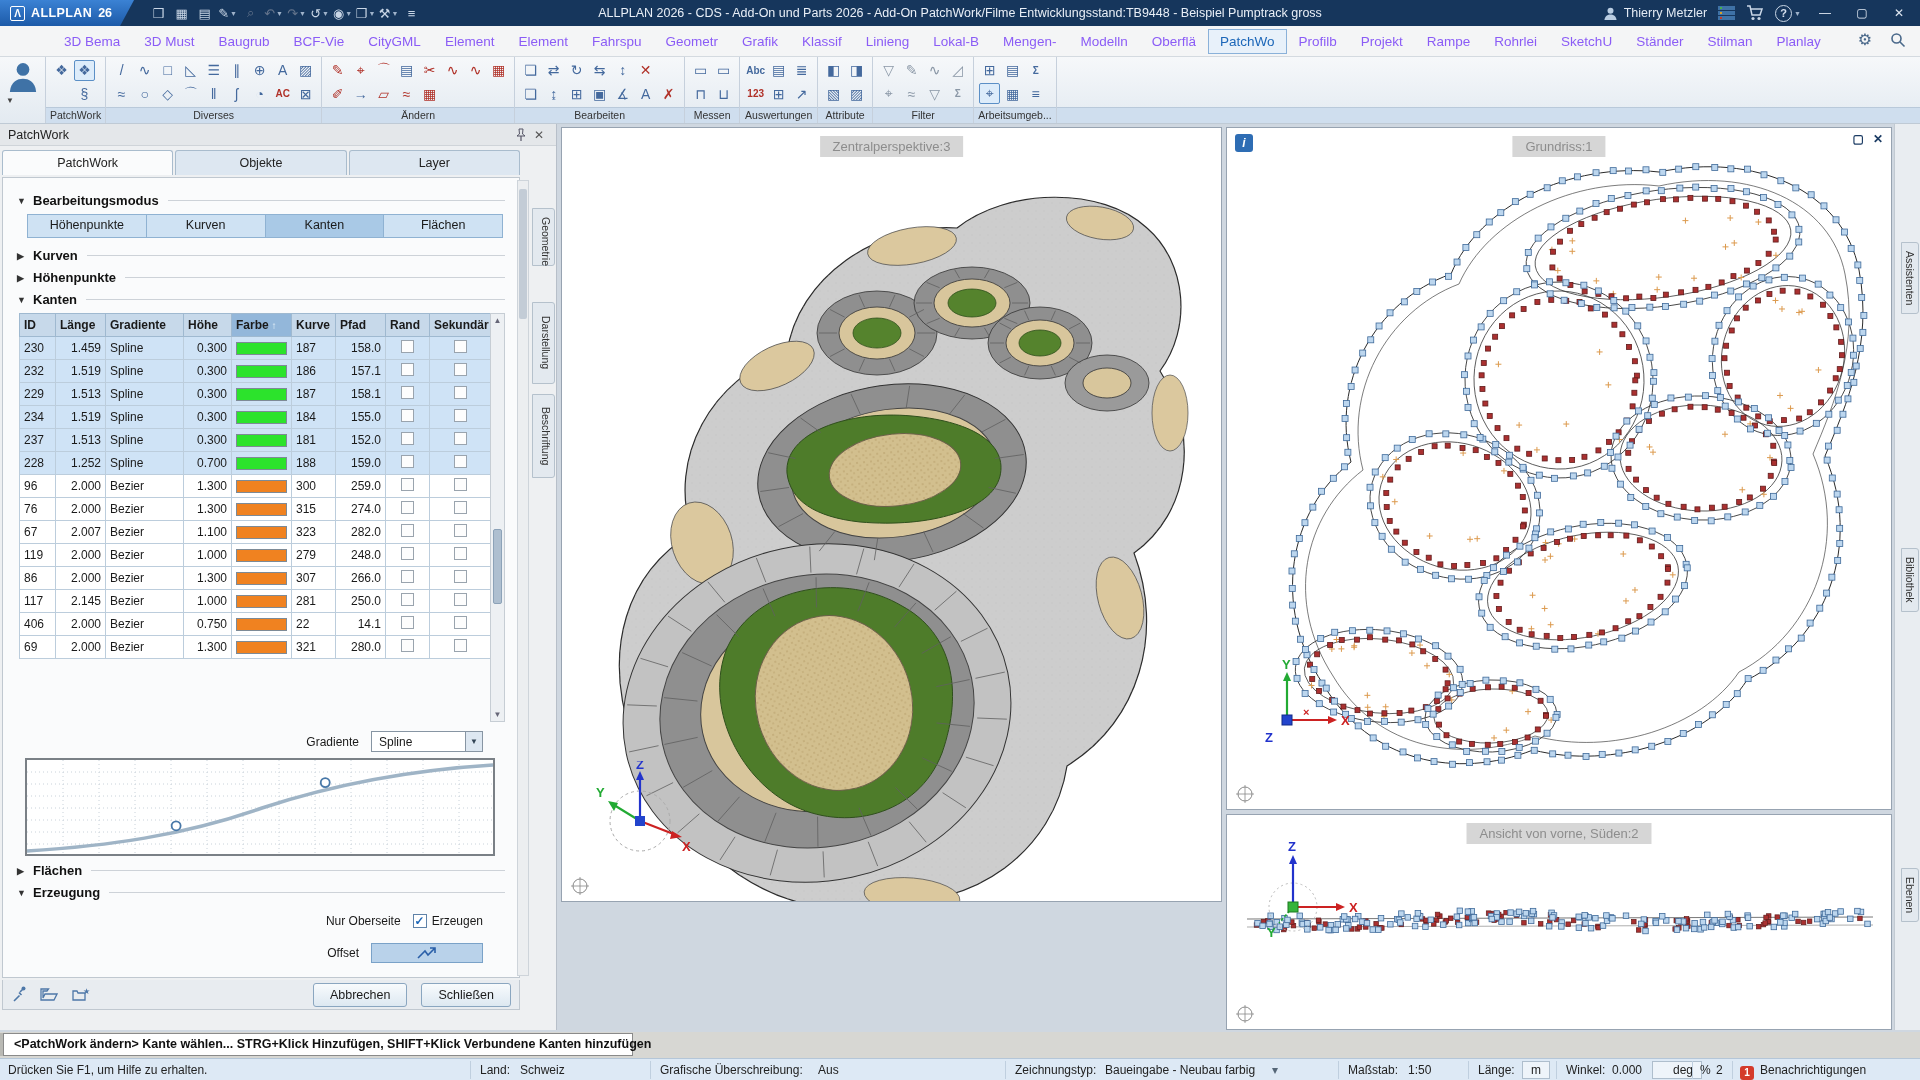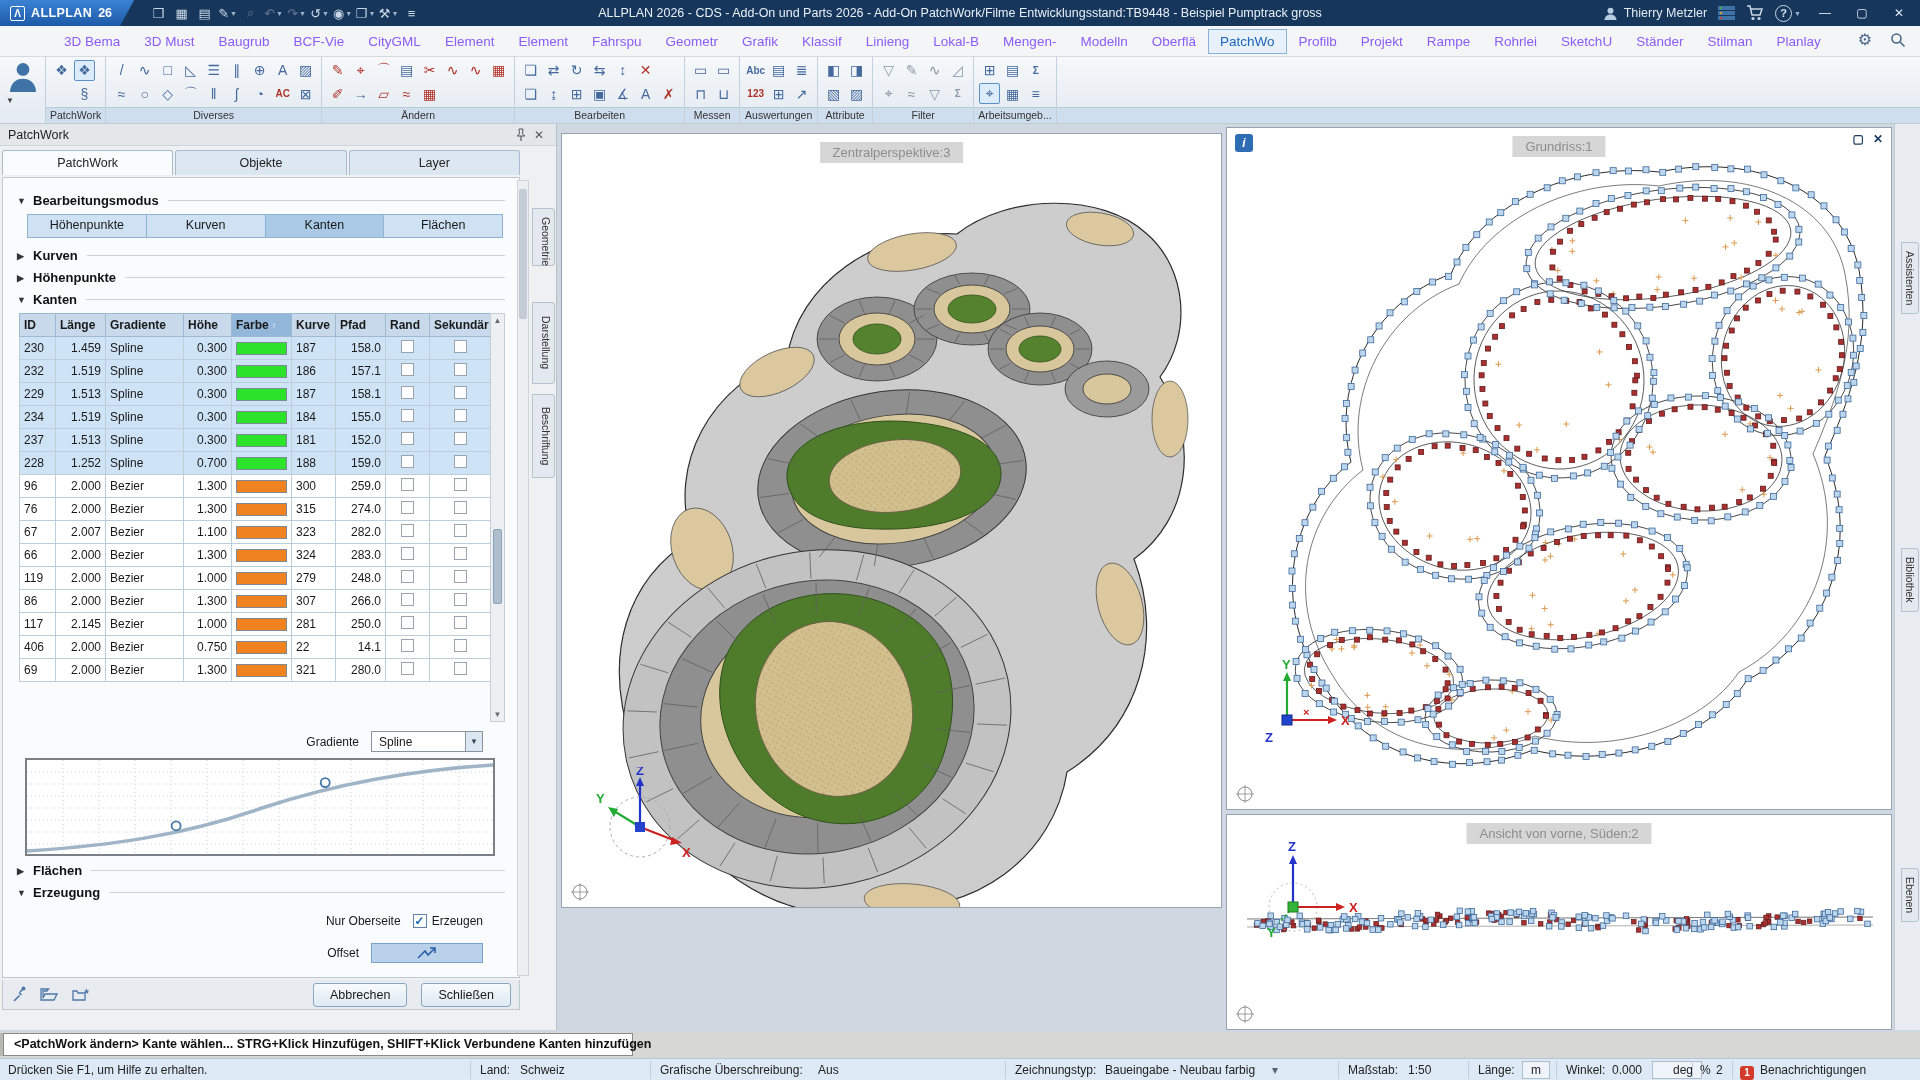--- a/index.html
+++ b/index.html
@@ -97,21 +97,21 @@
   .p-footer .sp{flex:1;}
   .btn{padding:4px 16px;border:1px solid #8aa6c0;border-radius:3px;background:linear-gradient(#f8fbfd,#dde8f1);font-size:12.5px;}
   .p-sidetabs{position:absolute;right:1px;top:84px;width:23px;display:flex;flex-direction:column;}
   .vtab{writing-mode:vertical-rl;padding:8px 2px;background:#e3e9ef;border:1px solid #b5c1cc;font-size:10.5px;color:#333;
         border-radius:0 3px 3px 0;text-align:center;margin-bottom:10px;}
   .p-scroll{position:absolute;right:27px;top:56px;bottom:54px;width:12px;background:#eceef0;border:1px solid #ced4da;}
   .p-scroll .thumb{position:absolute;left:1px;right:1px;top:8px;height:130px;background:#c3ccd6;border-radius:2px;}
 
   
   .vp{position:absolute;background:#fff;border:1px solid #97a3b1;overflow:hidden;}
-  .vp-persp{left:561px;top:3px;width:661px;height:775px;margin-top:6px;}
+  .vp-persp{left:561px;top:3px;width:661px;height:775px;}
   .vp-plan{left:1226px;top:3px;width:666px;height:683px;}
   .vp-elev{left:1226px;top:690px;width:666px;height:216px;}
   .vp-label{position:absolute;top:8px;left:50%;transform:translateX(-50%);background:rgba(208,208,208,.88);color:#8d8d8d;
             padding:3px 13px;font-size:13px;white-space:nowrap;}
   .vp-info{position:absolute;left:8px;top:6px;width:18px;height:18px;background:#2e6db4;color:#fff;border-radius:3px;
            text-align:center;line-height:18px;font-weight:bold;font-style:italic;font-size:12px;}
   .vp-winbtns{position:absolute;right:8px;top:4px;color:#1c3c64;font-size:12px;display:flex;gap:9px;font-weight:bold;}
   .compass{position:absolute;left:8px;bottom:5px;color:#888;}
   .gizmo{position:absolute;}
 
@@ -563,33 +563,20 @@
                   <tr>
                     <td>67</td>
                     <td class="r">2.007</td>
                     <td>Bezier</td>
                     <td class="r">1.100</td>
                     <td>
                       <div class="swatch" style="background: rgb(240, 130, 32);"></div>
                     </td>
                     <td>323</td>
                     <td class="r">282.0</td>
-                    <td class="c"><span class="cbx"></span></td>
-                    <td class="c"><span class="cbx"></span></td>
-                  </tr>
-                  <tr>
-                    <td>66</td>
-                    <td class="r">2.000</td>
-                    <td>Bezier</td>
-                    <td class="r">1.300</td>
-                    <td>
-                      <div class="swatch" style="background: rgb(240, 130, 32);"></div>
-                    </td>
-                    <td>324</td>
-                    <td class="r">283.0</td>
                     <td class="c"><span class="cbx"></span></td>
                     <td class="c"><span class="cbx"></span></td>
                   </tr>
                   <tr>
                     <td>119</td>
                     <td class="r">2.000</td>
                     <td>Bezier</td>
                     <td class="r">1.000</td>
                     <td>
                       <div class="swatch" style="background: rgb(240, 130, 32);"></div>

